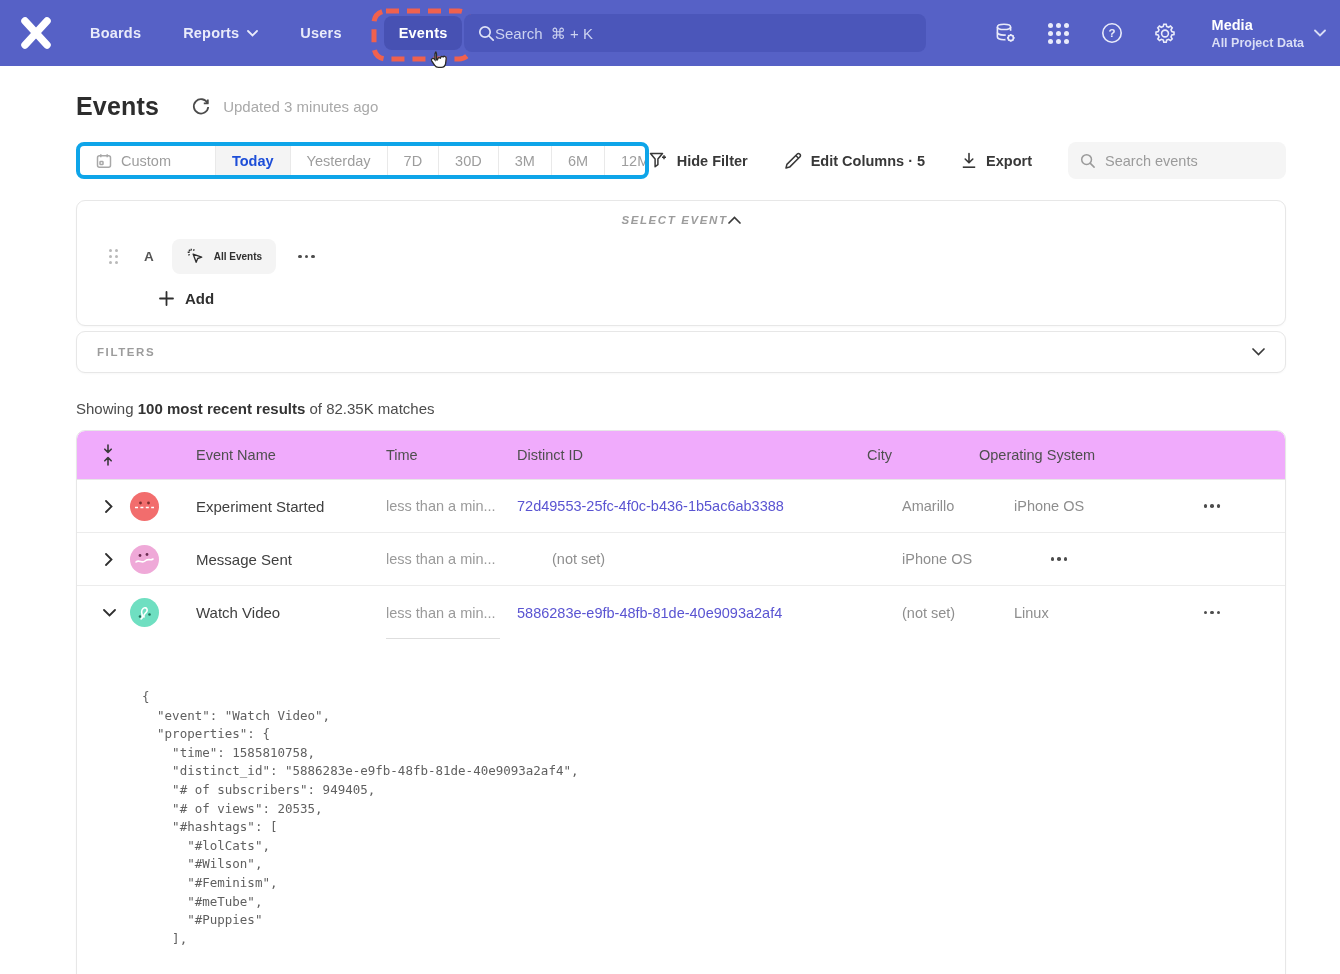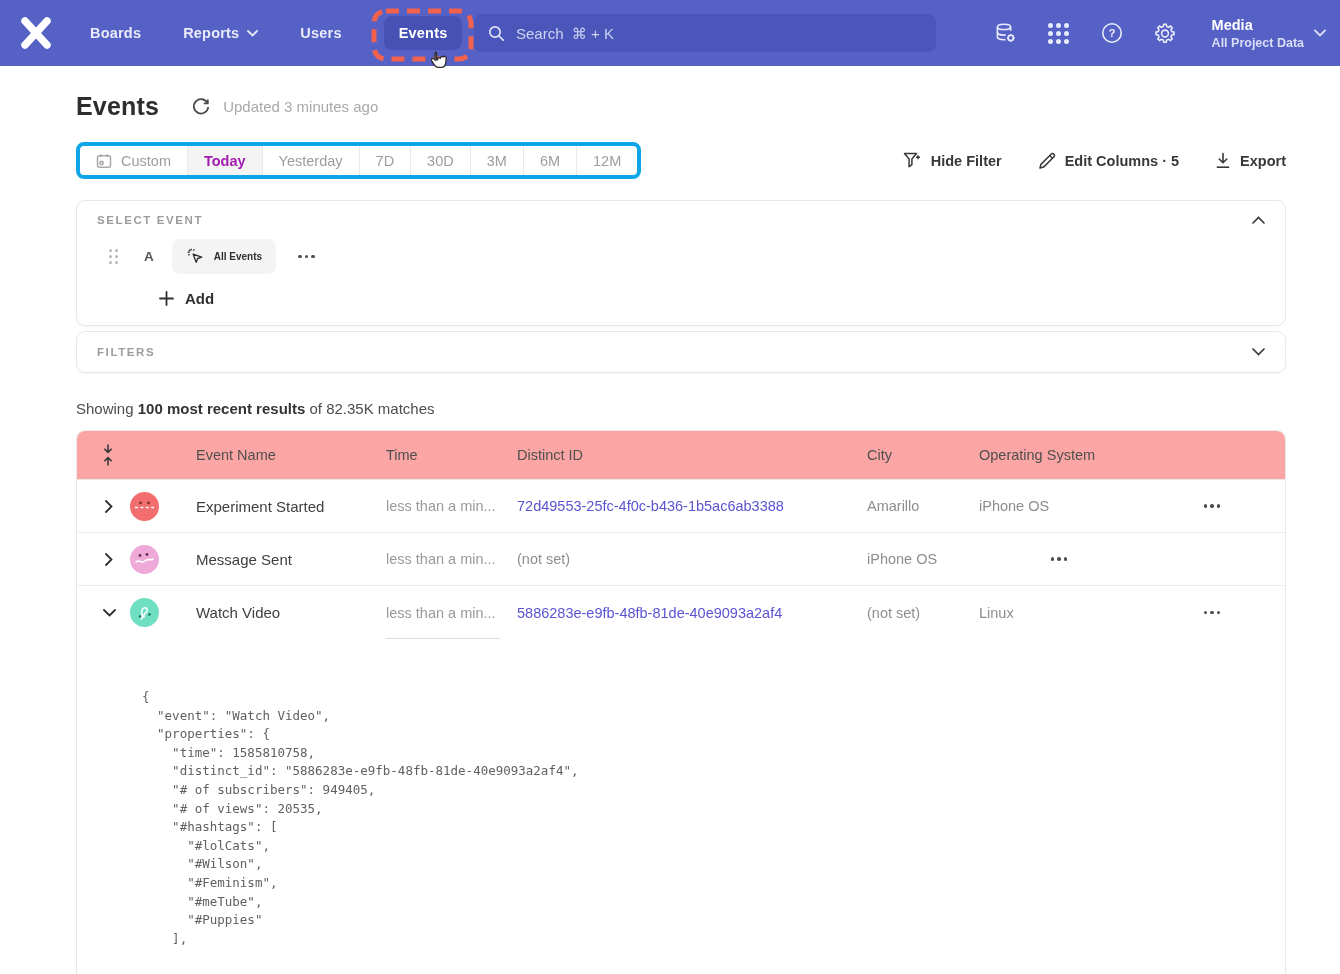--- a/index.html
+++ b/index.html
@@ -14,22 +14,22 @@
   .nav-items { position:absolute; left:90px; top:0; height:66px; display:flex; align-items:center; }
   .nav-item {
     color:#e9ebfa; font-size:14.5px; font-weight:600; letter-spacing:.2px;
     padding:9px 0; margin-right:42px; cursor:pointer; display:flex; align-items:center; gap:8px;
   }
   .nav-item.active { background:#4751b3; padding:9px 15px; border-radius:8px; margin-right:0; color:#fff; }
   .events-wrap { position:relative; }
   .dash-box { position:absolute; left:-13px; top:-8px; width:103px; height:54px; pointer-events:none; }
   .hand-cursor { position:absolute; left:42px; top:33px; width:24px; height:24px; pointer-events:none; }
   .nav-search {
-    position:absolute; left:474px; top:14px; width:462px; height:38px;
-    background:#4b56ba; border-radius:8px; display:flex; align-items:center; padding:0 14px; gap:11px;
+    position:absolute; left:464px; top:14px; width:462px; height:38px;
+    background:#4b56ba; border-radius:8px; display:flex; align-items:center; padding:0 14px; 
   }
   .nav-search input {
     flex:1; background:transparent; border:none; outline:none; color:#fff; font-size:15px;
     font-family:"Liberation Sans", sans-serif;
   }
   .nav-search input::placeholder { color:#ccd2f0; opacity:1; }
   .nav-right { position:absolute; right:8px; top:0; height:66px; display:flex; align-items:center; gap:29px; }
   .nav-icon-btn { width:24px; height:24px; cursor:pointer; display:flex; align-items:center; justify-content:center; }
   .apps-grid { display:grid; grid-template-columns:repeat(3,5px); grid-template-rows:repeat(3,5px); gap:3px; }
   .apps-grid span { width:5px; height:5px; border-radius:50%; background:#e9ebfa; }
@@ -44,63 +44,63 @@
   .updated-text { margin-left:12px; font-size:15px; color:#a9a9a9; }
 
   
   .controls-row { position:absolute; top:142px; left:76px; width:1210px; display:flex; justify-content:space-between; align-items:center; }
   .segmented { display:flex; border:4px solid #0ea5e9; border-radius:8px; overflow:hidden; background:#fff; height:37px; }
   .seg-btn {
     display:flex; align-items:center; gap:9px; padding:0 16px; font-size:14.5px; color:#9d9d9d;
     font-weight:500; border-left:1px solid #e9e9e9; cursor:pointer; white-space:nowrap;
   }
   .seg-btn:first-child { border-left:none; }
-  .seg-btn.selected { background:#f4f4f4; color:#a21caf; font-weight:700; }
+  .seg-btn.selected { background:#f4f4f4; color:#1d4ed8; font-weight:700;margin-left:28px; }
   .right-controls { display:flex; align-items:center; gap:36px; }
   .tool-btn { display:flex; align-items:center; gap:9px; font-size:14.5px; font-weight:600; color:#383838; cursor:pointer; white-space:nowrap; }
   .search-events { width:218px; height:37px; background:#f5f5f5; border-radius:8px; display:flex; align-items:center; padding:0 12px; gap:9px; }
   .search-events input { flex:1; background:transparent; border:none; outline:none; font-size:14.5px; color:#555; font-family:"Liberation Sans", sans-serif; width:100%; }
   .search-events input::placeholder { color:#9b9b9b; opacity:1; }
 
   
   .card { position:absolute; left:76px; width:1210px; background:#fff; border:1px solid #e7e7e7; border-radius:9px; box-shadow:0 1px 2px rgba(0,0,0,.03); }
   .card-select-event { top:200px; height:126px; }
   .card-filters { top:331px; height:42px; display:flex; align-items:center; justify-content:space-between; padding:15px 20px; }
   .panel-label { font-size:11.5px; font-weight:700; letter-spacing:1.6px; color:#9c9c9c; }
-  .se-header { display:flex; justify-content:space-between; align-items:center; padding:13px 20px 0 20px; }
+  .se-header { display:flex; justify-content:center; align-items:center; padding:13px 20px 0 20px;font-style:italic; }
   .se-row { display:flex; align-items:center; margin:13px 0 0 32px; }
   .drag-handle { display:grid; grid-template-columns:repeat(2,3px); grid-template-rows:repeat(3,3px); gap:3px; cursor:grab; }
   .drag-handle span { width:3px; height:3px; border-radius:50%; background:#b9b9b9; }
   .se-letter { margin-left:26px; font-size:13.5px; font-weight:700; color:#555; }
   .event-pill { margin-left:18px; display:flex; align-items:center; gap:9px; background:#f4f4f4; border-radius:8px; padding:8px 14px; cursor:pointer; }
   .event-pill-label { font-size:10px; font-weight:700; color:#2f2f2f; }
   .more-dots { display:flex; gap:3px; cursor:pointer; padding:6px; }
   .more-dots i { width:3.5px; height:3.5px; border-radius:50%; background:#4d4d4d; }
   .se-more { margin-left:16px; }
   .se-add { display:flex; align-items:center; gap:11px; margin:16px 0 0 82px; cursor:pointer; }
   .se-add-label { font-size:15px; font-weight:600; color:#2f2f2f; }
 
   
   .results-line { position:absolute; top:400px; left:76px; font-size:15px; color:#4c4c4c; }
   .results-line b { color:#333; }
 
   
   .card-table { top:430px; height:600px; overflow:hidden; }
   .trow { display:grid; grid-template-columns:119px 190px 131px 350px 112px 160px 1fr; align-items:center; height:53px; border-bottom:1px solid #ececec; }
-  .thead { height:49px; background:#fca5a5; border-bottom:1px solid #e7e7e7; border-radius:8px 8px 0 0; }
+  .thead { height:49px; background:#f0abfc; border-bottom:1px solid #e7e7e7; border-radius:8px 8px 0 0; }
   .th { font-size:14.5px; font-weight:500; color:#4f4f4f; }
   .cell-first { display:flex; align-items:center; height:100%; }
   .expander { margin-left:24px; width:16px; height:16px; cursor:pointer; flex:none; display:flex; align-items:center; justify-content:center; }
   .collapse-icon { margin-left:24px; }
   .avatar { margin-left:13px; width:29px; height:29px; border-radius:50%; flex:none; }
   .cell-event { font-size:15px; color:#3f3f3f; }
   .cell-time { font-size:14.5px; color:#9a9a9a; height:100%; display:flex; align-items:center; position:relative; }
   .cell-time.underlined::after { content:""; position:absolute; left:0; bottom:0; width:114px; border-bottom:1px solid #dedede; }
   .cell-id { font-size:14.5px; color:#5a54d2; cursor:pointer; }
-  .cell-dim { font-size:14.5px; color:#8e8e8e; }
+  .cell-dim { font-size:14.5px; color:#8e8e8e;margin-left:35px; }
   .cell-actions { display:flex; justify-content:center; }
   .row-expanded { border-bottom:none; }
 
   
   .detail { padding:22px 20px 0 65px; }
   .detail-top { display:flex; justify-content:space-between; align-items:center; }
   .tabs { display:inline-flex; border:1px solid #e3e3e3; border-radius:8px; overflow:hidden; }
   .tab { padding:9px 17px; font-size:14.5px; font-weight:700; color:#a6a6a6; border-left:1px solid #e9e9e9; cursor:pointer; white-space:nowrap; }
   .tab:first-child { border-left:none; }
   .tab.active { background:#f5f5f5; color:#333; }
@@ -266,20 +266,27 @@
         <path d="M11.8 3.5l2.7 2.7"></path>
       </svg>
       <span>Edit Columns · 5</span>
     </div>
     <div class="tool-btn">
       <svg width="16" height="17" viewBox="0 0 16 17" fill="none" stroke="#383838" stroke-width="1.6">
         <path d="M8 1.5v9M4.2 7l3.8 3.8L11.8 7" stroke-linejoin="round" stroke-linecap="round"></path>
         <path d="M1.8 15.2h12.4"></path>
       </svg>
       <span>Export</span>
+    </div>
+    <div class="search-events">
+      <svg width="16" height="16" viewBox="0 0 17 17">
+          <circle cx="7" cy="7" r="5.2" stroke="#9b9b9b" stroke-width="1.6" fill="none"></circle>
+          <path d="M11 11l4 4" stroke="#9b9b9b" stroke-width="1.6" stroke-linecap="round"></path>
+        </svg>
+      <input type="text" placeholder="Search events" style="">
     </div>
   </div>
 </div>
 
 <div class="card card-select-event">
   <div class="se-header">
     <div class="panel-label">SELECT EVENT</div>
     <svg width="13" height="8" viewBox="0 0 13 8">
         <path d="M1 7l5.5-5.5L12 7" stroke="#3a3a3a" stroke-width="1.7" fill="none" stroke-linecap="round"></path>
       </svg>

